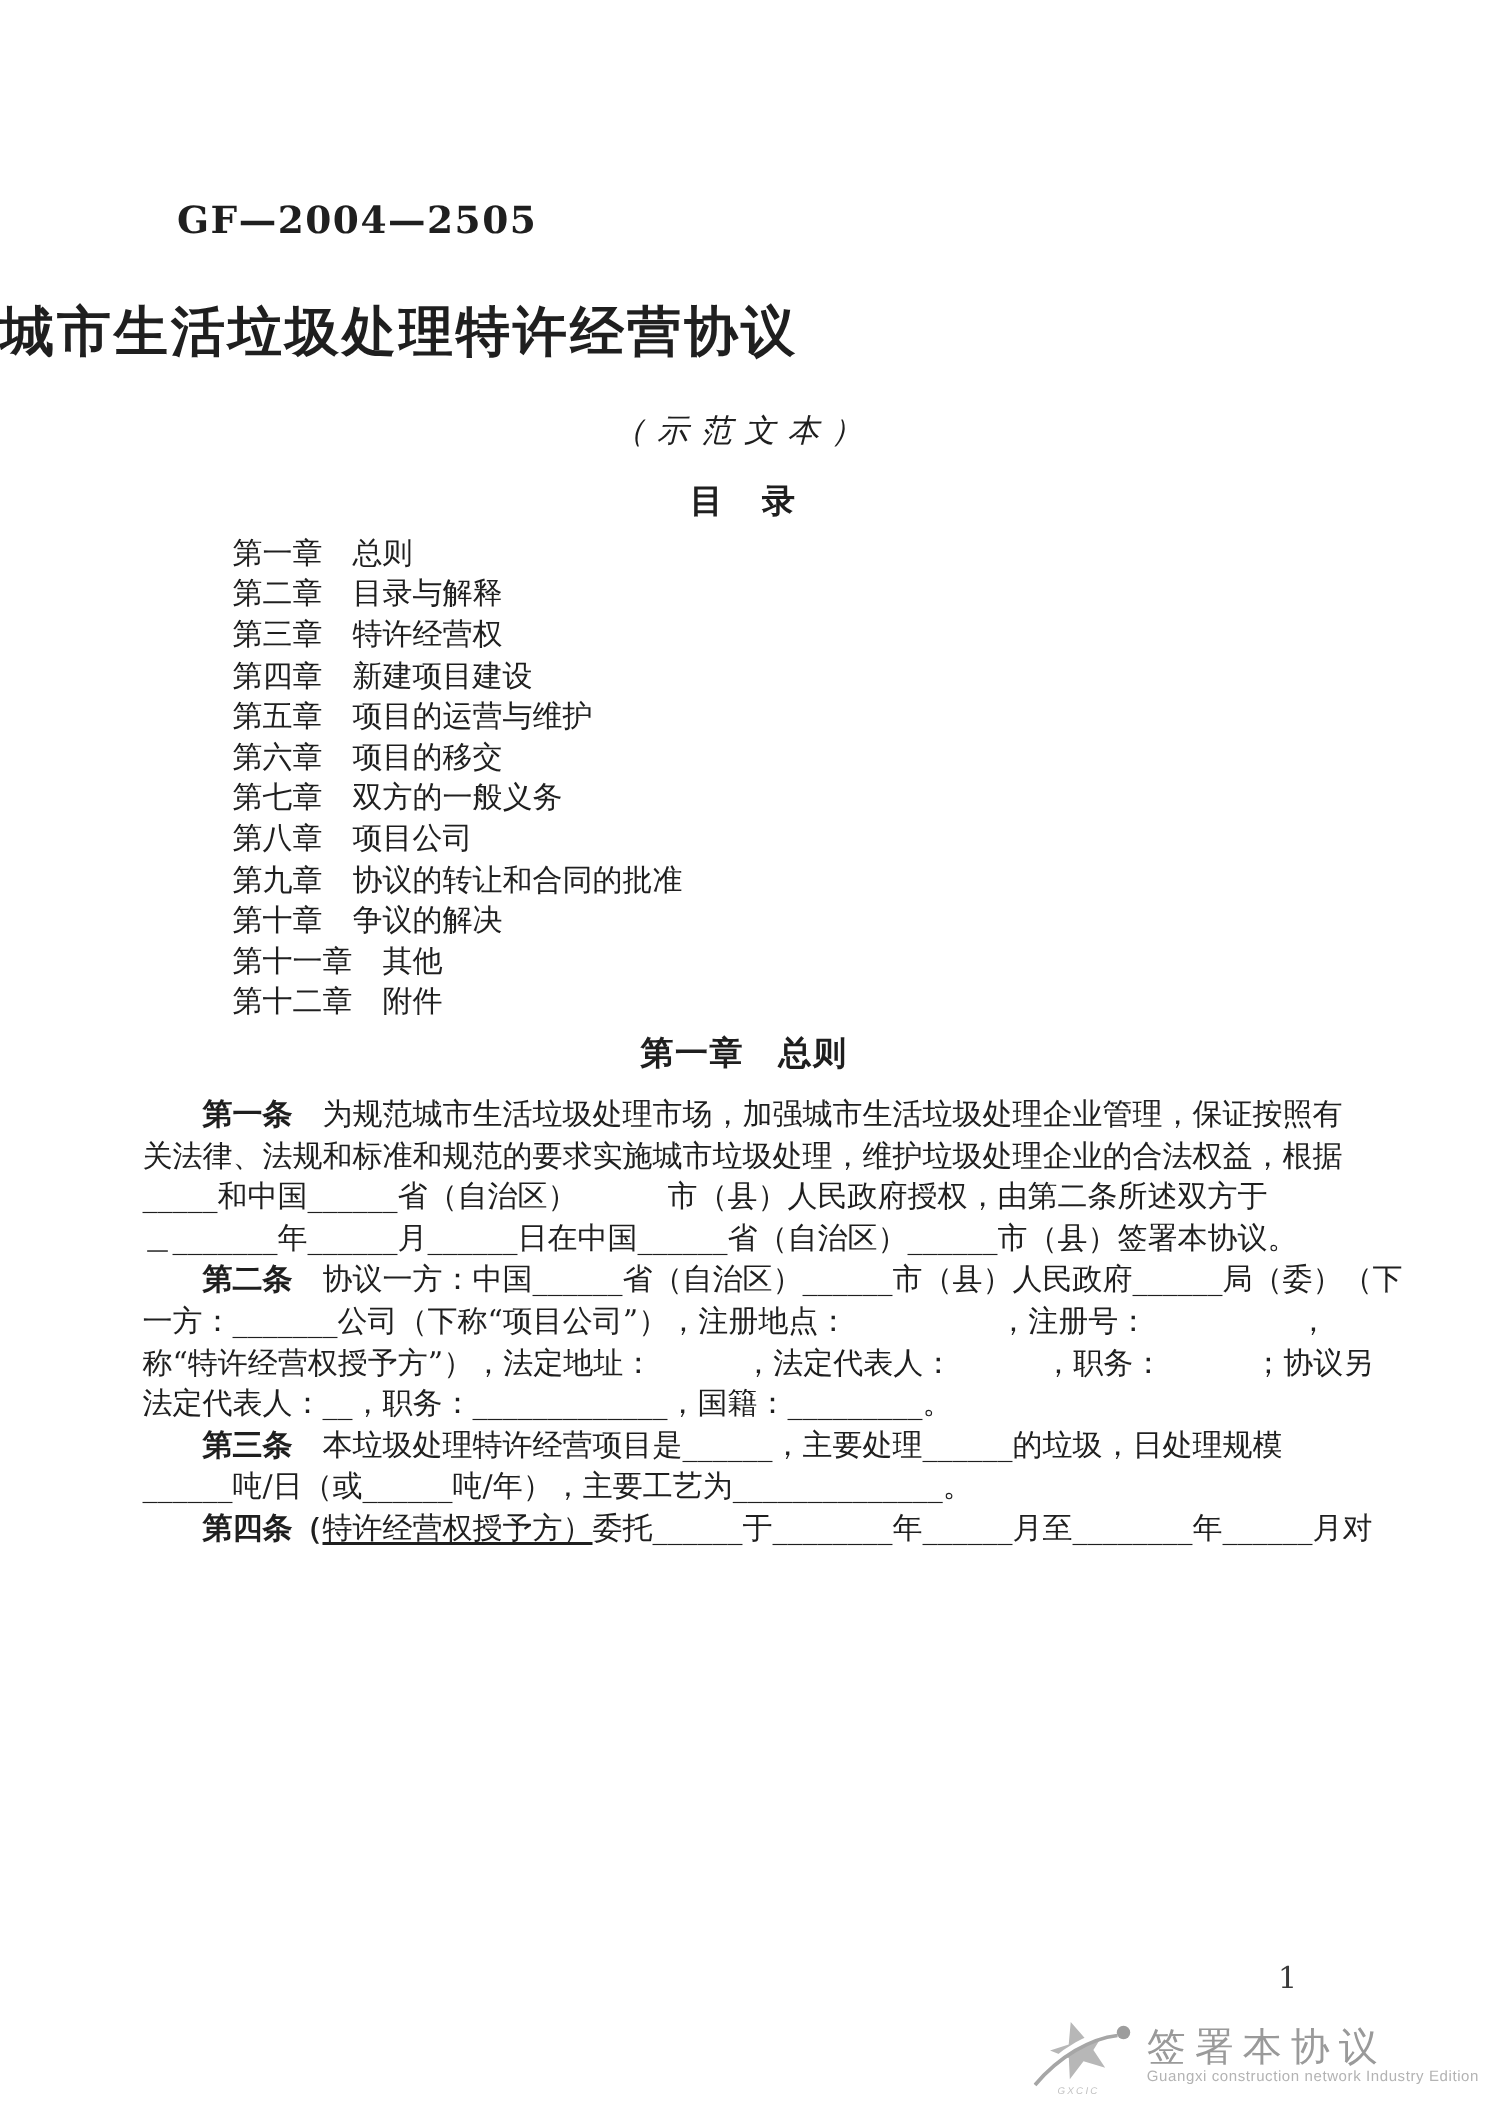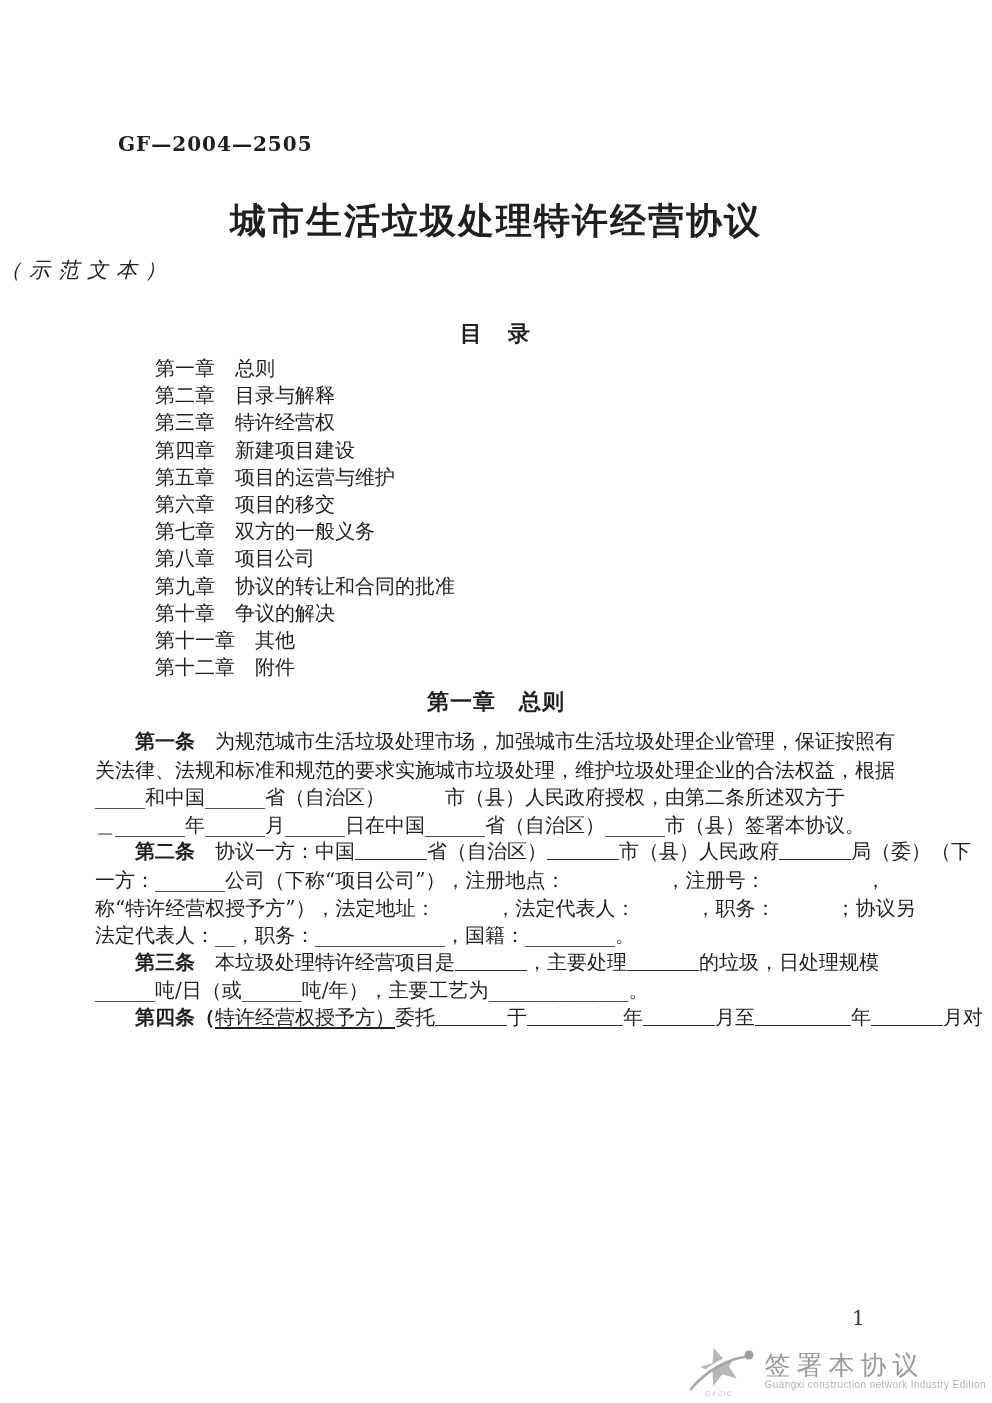--- a/index.html
+++ b/index.html
@@ -1,32 +1,32 @@
 <!DOCTYPE html>
 <html><head>
 <meta charset="utf-8">
 <style>
   html,body{margin:0;padding:0;background:#ffffff;}
   .page{position:relative;width:992px;height:1403px;background:#ffffff;overflow:hidden;
         font-family:"DejaVu Serif","Liberation Serif",serif;color:#1f1f1f;}
-  .doc-code{position:absolute;left:118px;top:132px;font-size:20px;font-weight:bold;letter-spacing:1px;text-align:center;}
-  .title{position:absolute;left:0;right:0;top:197px;margin:0;text-align:center;
+  .doc-code{position:absolute;left:118px;top:132px;font-size:25px;font-weight:bold;letter-spacing:1px;text-align:center;}
+  .title{position:absolute;left:0;right:0;top:197px;margin:0;text-align:left;
          font-size:36px;font-weight:bold;letter-spacing:2px;}
-  .subtitle{position:absolute;left:0;right:0;top:256px;text-align:left;
+  .subtitle{position:absolute;left:0;right:0;top:273px;text-align:center;
             font-size:21px;font-style:italic;letter-spacing:8px;}
   .toc-heading{position:absolute;left:0;right:0;top:319px;text-align:center;
                font-size:22px;font-weight:bold;letter-spacing:2px;}
   .toc{position:absolute;left:155px;top:355px;font-size:20px;line-height:27.2px;}
   .toc-item{white-space:nowrap;}
   .chapter-heading{position:absolute;left:0;right:0;top:687px;text-align:center;
                    font-size:22px;font-weight:bold;letter-spacing:1px;}
   .body-text{position:absolute;left:95px;top:729px;width:810px;
              font-size:20px;line-height:27.6px;}
   .line{white-space:nowrap;}
-  .line.first{text-indent:2em;font-family:Liberation Mono, monospace;}
+  .line.first{text-indent:2em;}
   .bold{font-weight:bold;}
   .underline{text-decoration:underline;text-underline-offset:3px;margin-top:32px;}
   .page-number{position:absolute;left:852px;top:1306px;font-size:20px;color:#3a3a3a;}
   .watermark{position:absolute;right:6px;bottom:4px;display:flex;align-items:flex-start;}
   .wm-star{width:74px;height:56px;flex:0 0 auto;}
   .wm-text{margin-left:2px;padding-top:8px;}
   .wm-name{font-size:26px;color:#9a9a9a;letter-spacing:6px;line-height:28px;
            font-family:"DejaVu Serif","Liberation Serif",serif;}
   .wm-sub{font-size:10px;color:#b3b3b3;letter-spacing:0.4px;white-space:nowrap;
           font-family:"Liberation Sans","DejaVu Sans",sans-serif;}

